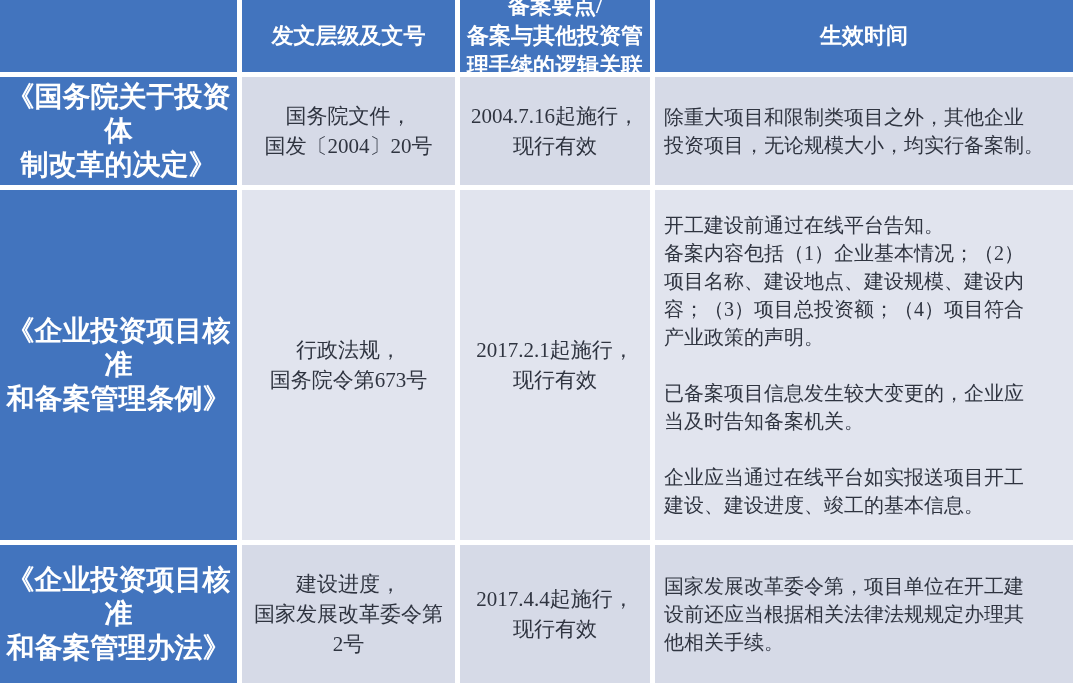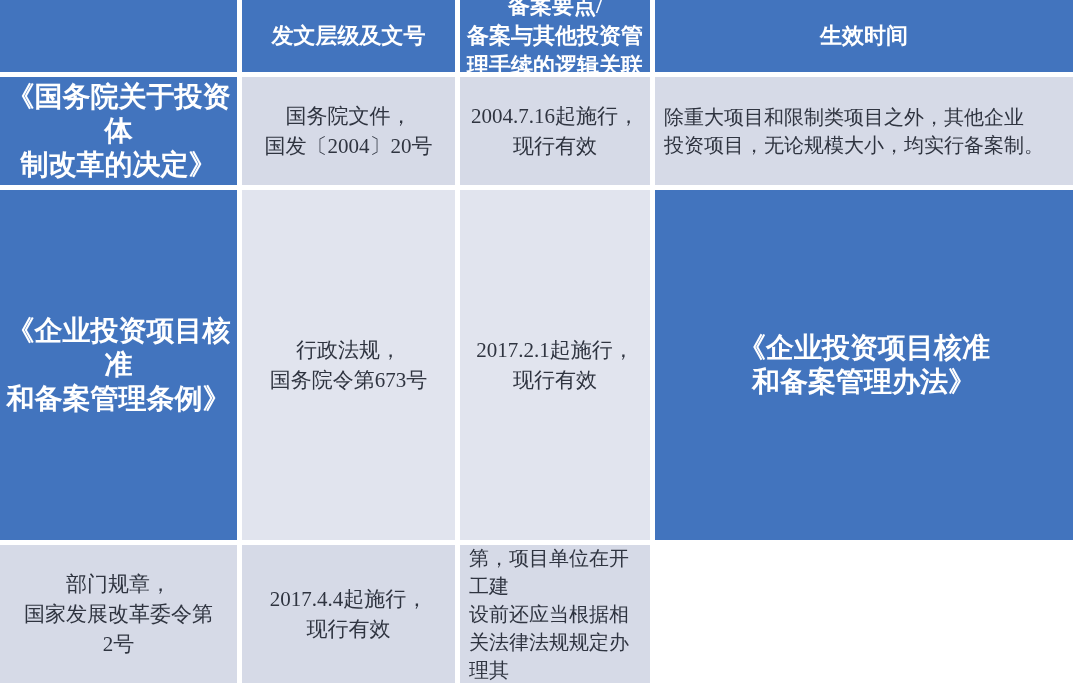--- a/index.html
+++ b/index.html
@@ -88,24 +88,35 @@
 现行有效</div>
     <div class="cell dark points-cell">除重大项目和限制类项目之外，其他企业
 投资项目，无论规模大小，均实行备案制。</div>
 
     <div class="cell blue title-cell center">《企业投资项目核准
 和备案管理条例》</div>
     <div class="cell light mid-cell center">行政法规，
 国务院令第673号</div>
     <div class="cell light mid-cell center">2017.2.1起施行，
 现行有效</div>
+    <div class="cell light points-cell">开工建设前通过在线平台告知。
+备案内容包括（1）企业基本情况；（2）
+项目名称、建设地点、建设规模、建设内
+容；（3）项目总投资额；（4）项目符合
+产业政策的声明。
+
+已备案项目信息发生较大变更的，企业应
+当及时告知备案机关。
+
+企业应当通过在线平台如实报送项目开工
+建设、建设进度、竣工的基本信息。</div>
 
     <div class="cell blue title-cell center">《企业投资项目核准
 和备案管理办法》</div>
-    <div class="cell dark mid-cell center">部门规章，
+    <div class="cell dark mid-cell center">建设进度，
 国家发展改革委令第
 2号</div>
     <div class="cell dark mid-cell center">2017.4.4起施行，
 现行有效</div>
     <div class="cell dark points-cell">国家发展改革委令第，项目单位在开工建
 设前还应当根据相关法律法规规定办理其
 他相关手续。</div>
 
   </div>
 </div>

